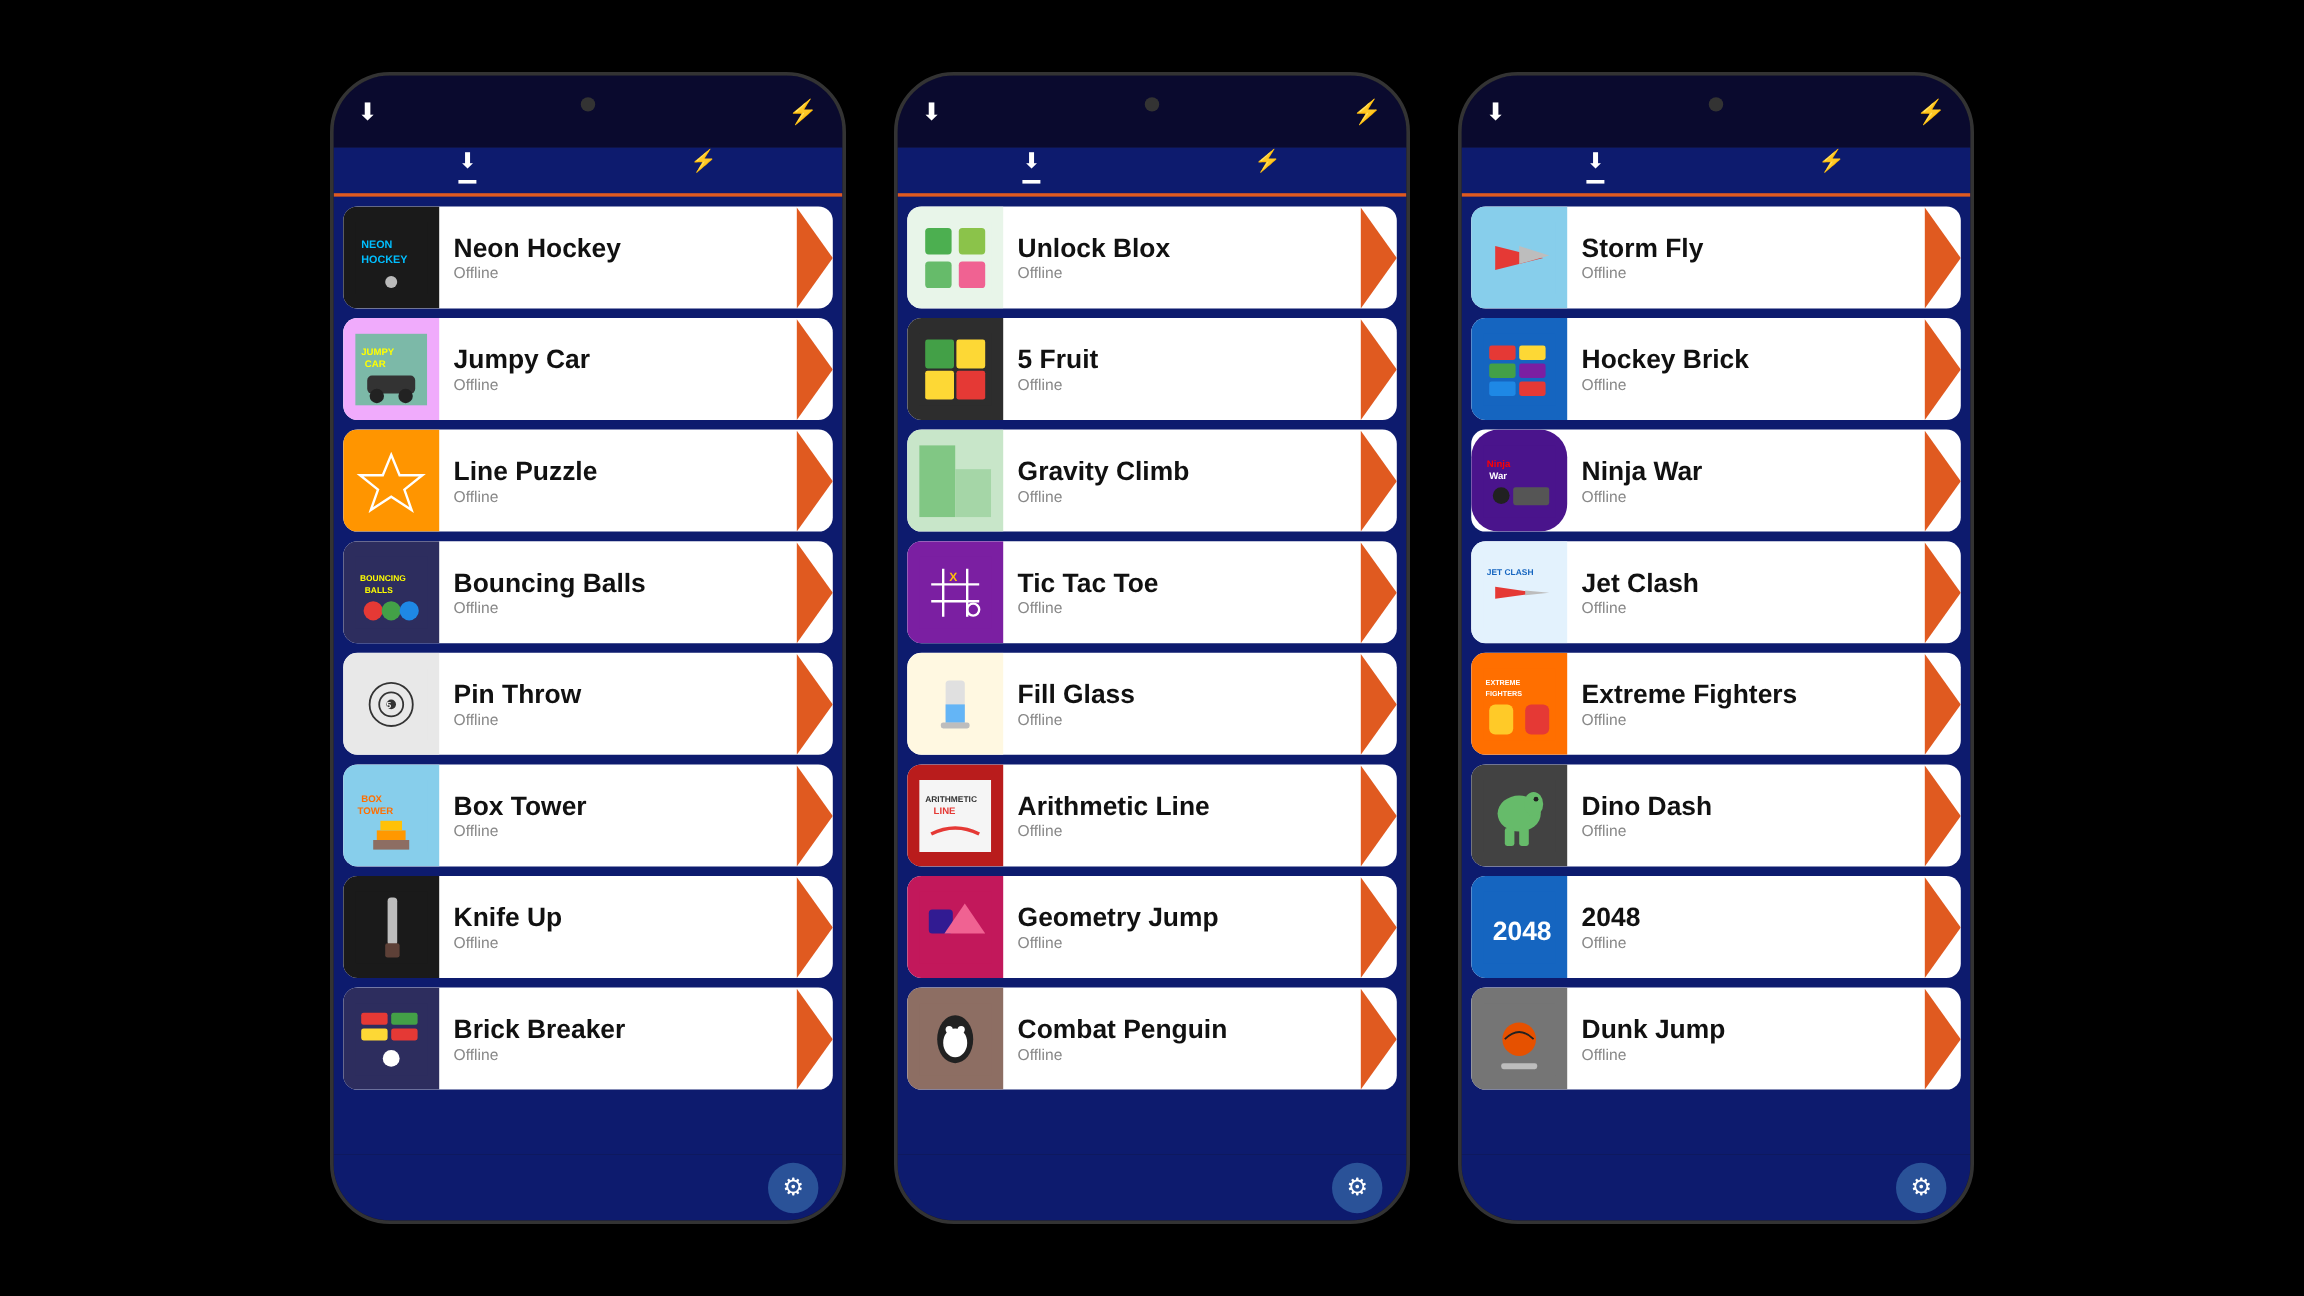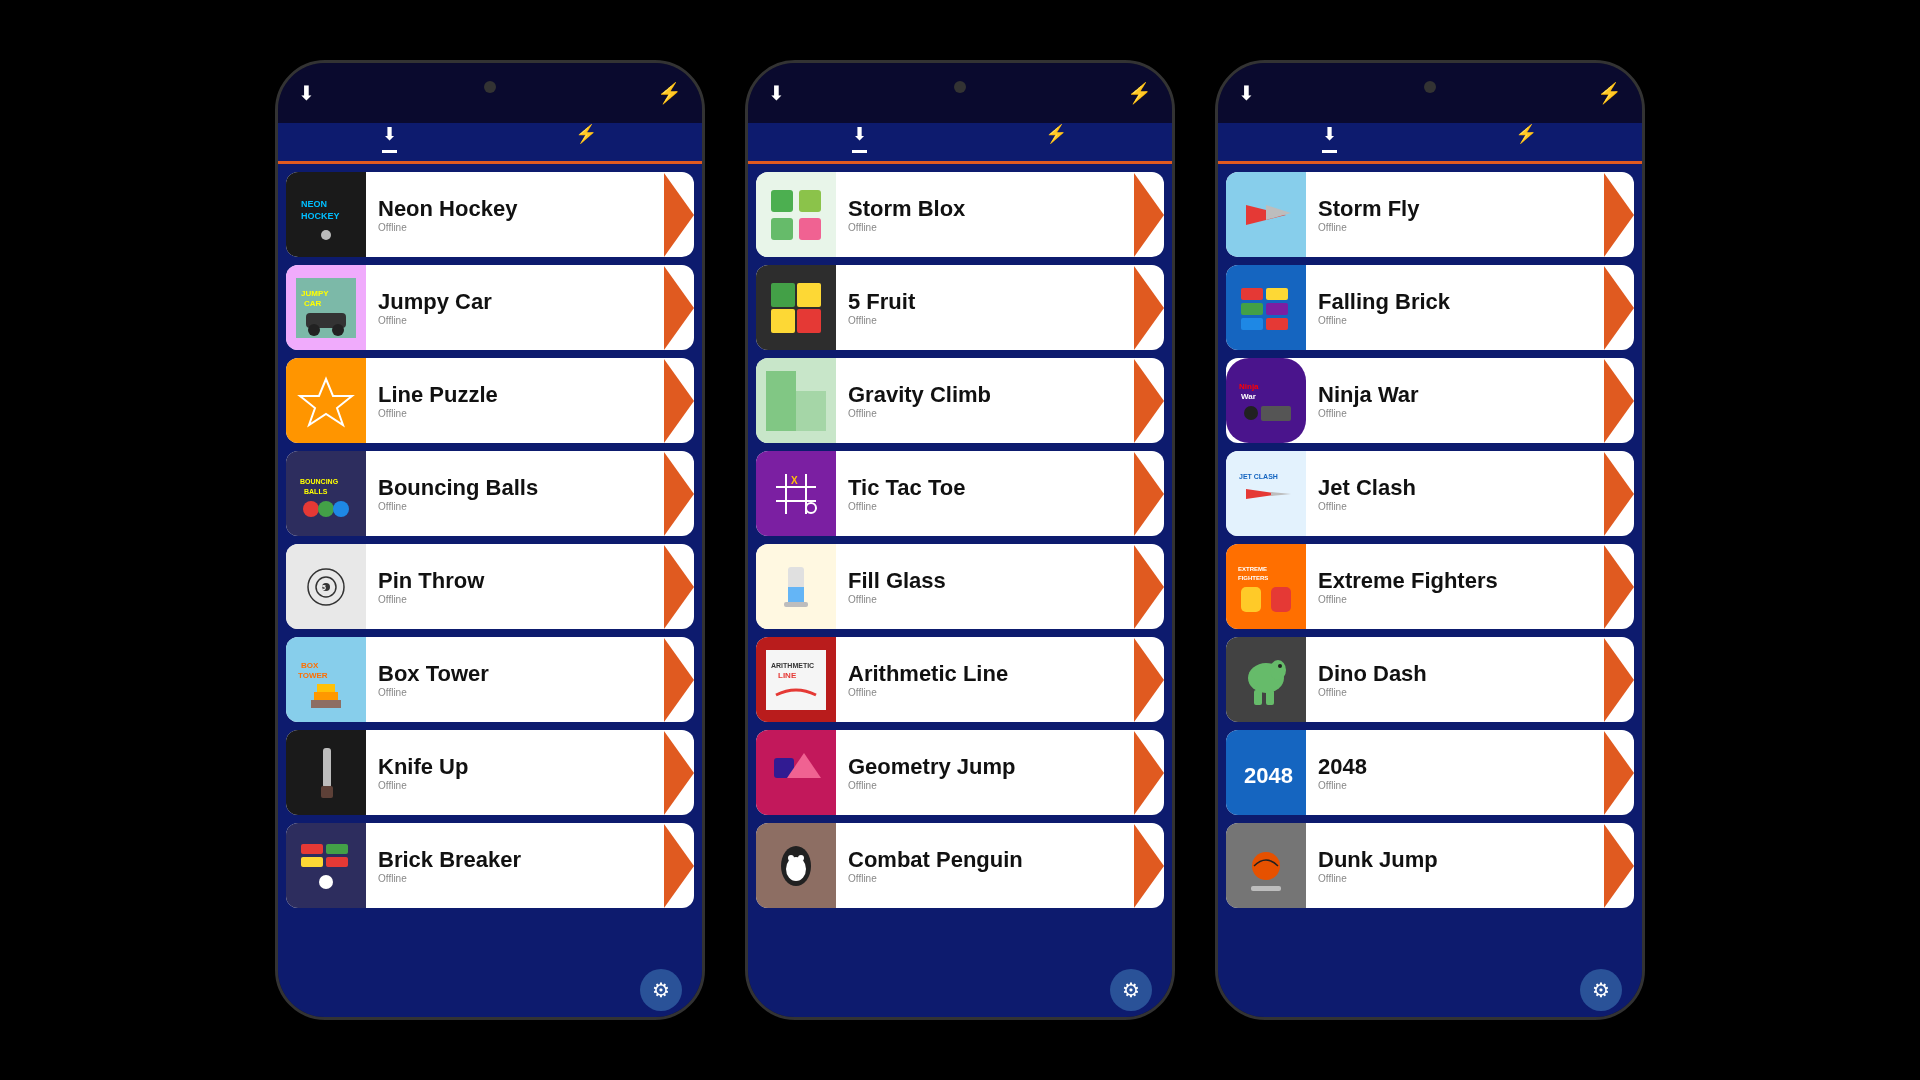--- a/index.html
+++ b/index.html
@@ -116,21 +116,21 @@
 
     .game-name {
       font-family: Arial, sans-serif;
       font-size: 22px;
       font-weight: bold;
       color: #111;
     }
 
     .game-status {
       font-family: Arial, sans-serif;
-      font-size: 10px;
+      font-size: 13px;
       color: #888;
       margin-top: 0;
     }
 
     .game-arrow {
       width: 0;
       height: 0;
       border-style: solid;
       border-width: 42px 0 42px 30px;
       border-color: transparent transparent transparent #e05a20;
@@ -350,21 +350,21 @@
       <div class="game-thumb thumb-unlock-blox">
         <svg width="60" height="60" viewBox="0 0 60 60">
             <rect width="60" height="60" fill="#e8f5e9"></rect>
             <rect x="5" y="5" width="22" height="22" rx="3" fill="#4caf50"></rect>
             <rect x="33" y="5" width="22" height="22" rx="3" fill="#8bc34a"></rect>
             <rect x="5" y="33" width="22" height="22" rx="3" fill="#66bb6a"></rect>
             <rect x="33" y="33" width="22" height="22" rx="3" fill="#f06292"></rect>
           </svg>
       </div>
       <div class="game-info">
-        <span class="game-name">Storm Blox</span>
+        <span class="game-name">Unlock Blox</span>
         <span class="game-status">Offline</span>
       </div>
       <div class="game-arrow"></div>
     </div>
     <div class="game-item">
       <div class="game-thumb thumb-5-fruit">
         <svg width="60" height="60" viewBox="0 0 60 60">
             <rect width="60" height="60" fill="#2d2d2d"></rect>
             <rect x="5" y="5" width="24" height="24" rx="2" fill="#43a047"></rect>
             <rect x="31" y="5" width="24" height="24" rx="2" fill="#fdd835"></rect>
@@ -508,21 +508,21 @@
             <rect width="60" height="60" fill="#1565c0"></rect>
             <rect x="5" y="10" width="22" height="12" rx="2" fill="#e53935"></rect>
             <rect x="30" y="10" width="22" height="12" rx="2" fill="#fdd835"></rect>
             <rect x="5" y="25" width="22" height="12" rx="2" fill="#43a047"></rect>
             <rect x="30" y="25" width="22" height="12" rx="2" fill="#7b1fa2"></rect>
             <rect x="5" y="40" width="22" height="12" rx="2" fill="#1e88e5"></rect>
             <rect x="30" y="40" width="22" height="12" rx="2" fill="#e53935"></rect>
           </svg>
       </div>
       <div class="game-info">
-        <span class="game-name">Falling Brick</span>
+        <span class="game-name">Hockey Brick</span>
         <span class="game-status">Offline</span>
       </div>
       <div class="game-arrow"></div>
     </div>
     <div class="game-item">
       <div class="game-thumb thumb-ninja-war">
         <svg width="60" height="60" viewBox="0 0 60 60">
             <rect width="60" height="60" fill="#4a148c"></rect>
             <text x="3" y="18" font-size="8" fill="red" font-family="Arial" font-weight="bold">Ninja</text>
             <text x="5" y="28" font-size="8" fill="white" font-family="Arial" font-weight="bold">War</text>

